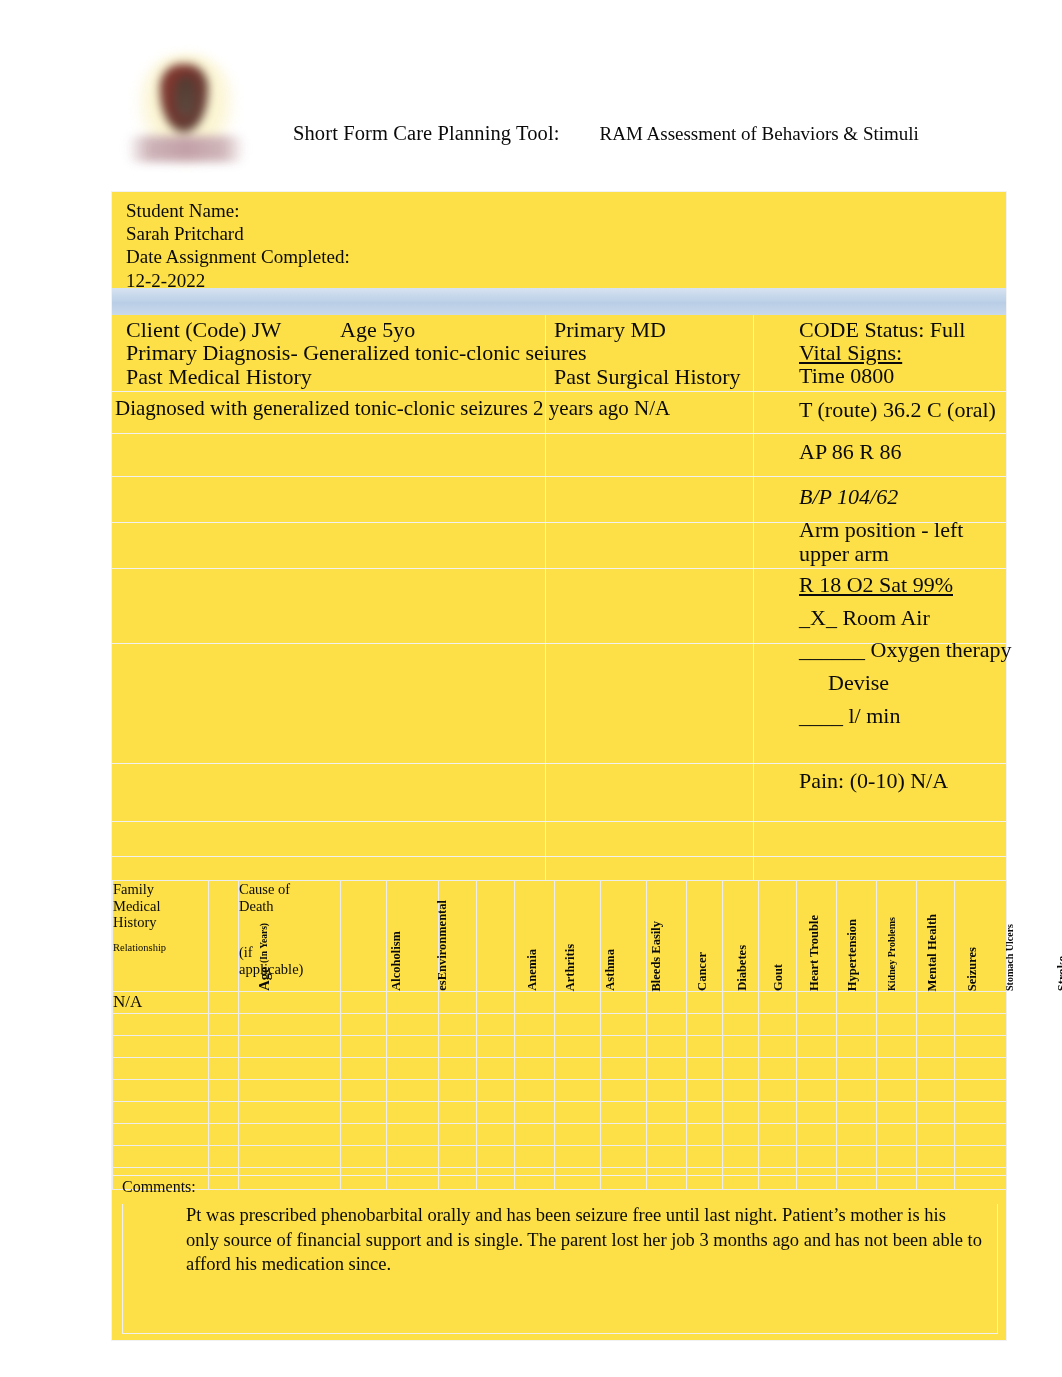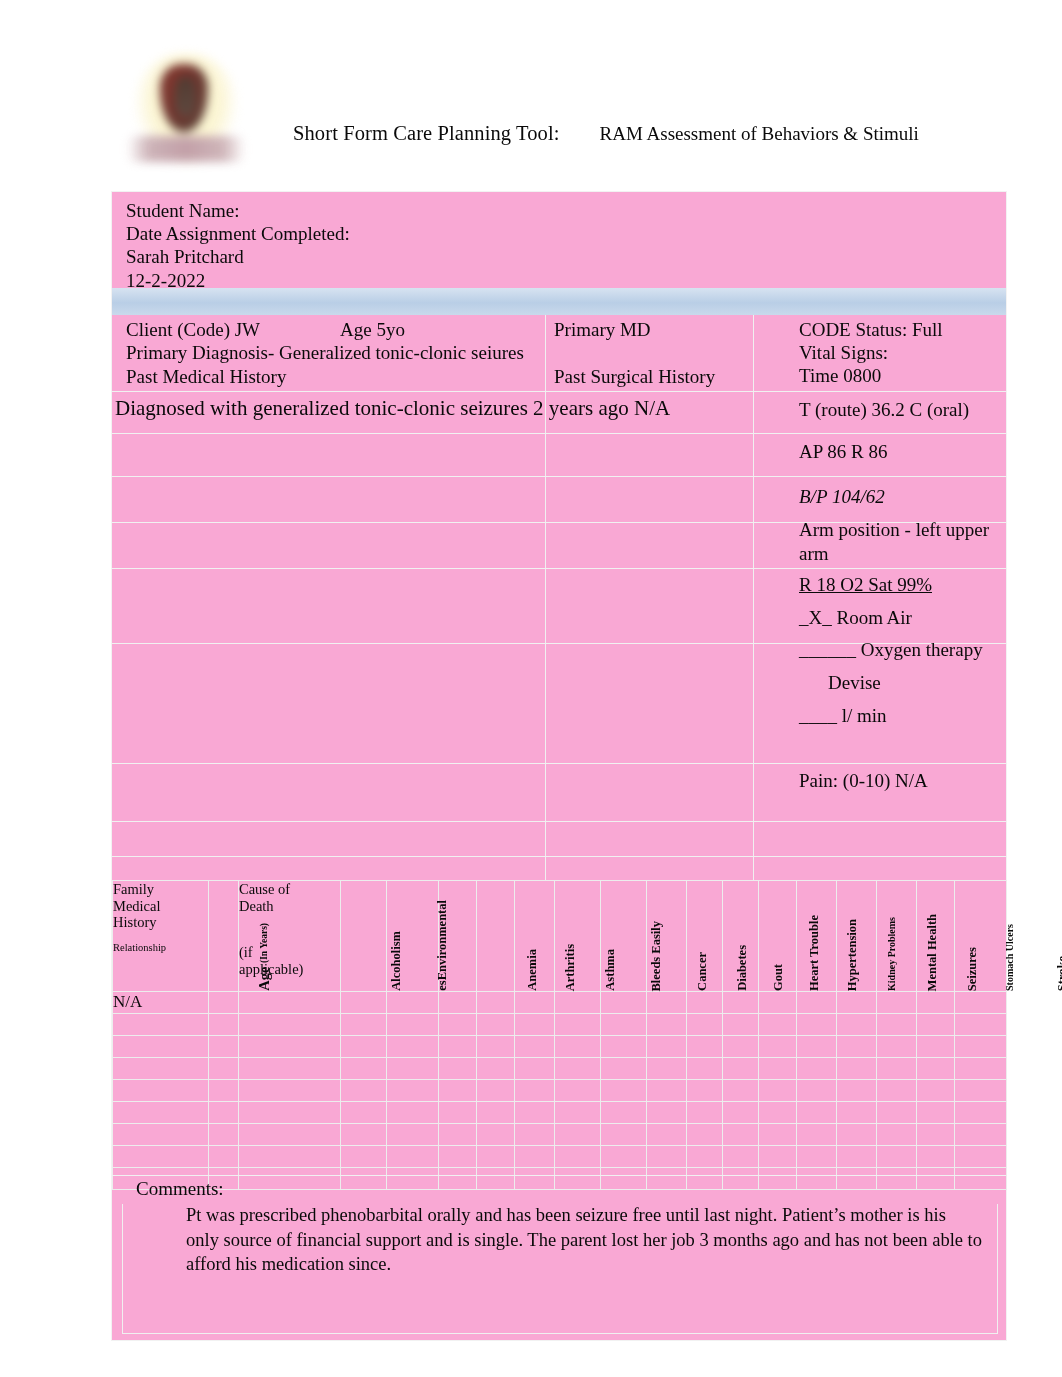--- a/index.html
+++ b/index.html
@@ -76,21 +76,21 @@
     margin-left: 40px;
   }
 
   
   .page-body {
     position: absolute;
     left: 112px;
     top: 192px;
     width: 894px;
     height: 1148px;
-    background: #f9a8d4;
+    background: #fde047;
     box-shadow: 0 0 0 1px #f2f2f2;
   }
 
   
   .student-block {
     position: absolute;
     left: 0; top: 0;
     width: 894px;
     border-bottom: 1px solid #f3f3f3;
     padding: 7px 0 3px 14px;
@@ -127,21 +127,21 @@
     background: #f0f0f0;
   }
   .hline {
     position: absolute;
     left: 0; right: 0;
     height: 1px;
     background: #f1f1f1;
   }
   .cell-text {
     position: absolute;
-    font-size: 19px;
+    font-size: 22px;
     line-height: 24px;
     white-space: nowrap;
   }
   .cell-text.wrap { white-space: normal; }
 
   .col-a { left: 14px; }
   .col-b { left: 442px; }
   .col-c { left: 652px; margin-left: 35px; }
 
   
@@ -216,23 +216,23 @@
     position: absolute;
     left: 0;
     top: 983px;
     width: 894px;
     height: 165px;
     box-sizing: border-box;
     border-top: 1px solid #f1f1f1;
   }
   .comments-label {
     position: absolute;
-    left: 24px;
+    left: 10px;
     top: 2px;
-    font-size: 19px;
+    font-size: 16px;
   }
   .comments-box {
     position: absolute;
     left: 10px;
     top: 28px;
     right: 8px;
     height: 130px;
     box-sizing: border-box;
     border: 1px solid #f0f0f0;
     border-top: none;
@@ -259,22 +259,22 @@
   </div>
   <div class="title-row">
     <span class="title-main">Short Form Care Planning Tool:</span><span class="title-sub">RAM Assessment of Behaviors &amp; Stimuli</span>
   </div>
 </div>
 
 <div class="page-body">
 
   <div class="student-block">
     <div class="line">Student Name:</div>
+    <div class="line">Sarah Pritchard</div>
     <div class="line">Date Assignment Completed:</div>
-    <div class="line">Sarah Pritchard</div>
     <div class="line">12-2-2022</div>
   </div>
 
   <div class="blue-band"></div>
 
   <div class="grid">
 
     <div class="vline" style="left:433px;"></div>
     <div class="vline" style="left:641px;"></div>
 
@@ -291,21 +291,21 @@
     <div class="cell-text col-a" style="top:3px;">Client  (Code)  JW</div>
     <div class="cell-text" style="left:228px; top:3px;">Age 5yo</div>
     <div class="cell-text col-a" style="top:26px;">Primary Diagnosis- Generalized tonic-clonic seiures</div>
     <div class="cell-text col-a" style="top:50px;">Past Medical History</div>
     <div class="cell-text" style="left:3px; top:81px; font-size:21px;">Diagnosed with generalized tonic-clonic seizures 2 years ago N/A</div>
 
     <div class="cell-text col-b" style="top:3px;">Primary MD</div>
     <div class="cell-text col-b" style="top:50px;">Past Surgical History</div>
 
     <div class="cell-text col-c" style="top:3px;">CODE Status: Full</div>
-    <div class="cell-text col-c" style="top:26px;">Vital Signs:</div>
+    <div class="cell-text col-c" style="top:26px;text-decoration:underline;">Vital Signs:</div>
     <div class="cell-text col-c" style="top:49px;">Time 0800</div>
     <div class="cell-text col-c" style="top:83px;">T (route)    36.2 C (oral)</div>
     <div class="cell-text col-c" style="top:125px;">AP 86            R 86</div>
     <div class="cell-text col-c" style="top:170px;font-style:italic;">B/P 104/62</div>
     <div class="cell-text col-c wrap" style="top:203px; width:212px;">Arm position - left upper arm</div>
     <div class="cell-text col-c" style="top:258px;text-decoration:underline;">R 18          O2 Sat 99%</div>
     <div class="cell-text col-c" style="top:291px;">_X_   Room Air</div>
     <div class="cell-text col-c" style="top:323px;">______ Oxygen therapy</div>
     <div class="cell-text" style="left:716px; top:356px;">Devise</div>
     <div class="cell-text col-c" style="top:389px;">____ l/ min</div>

